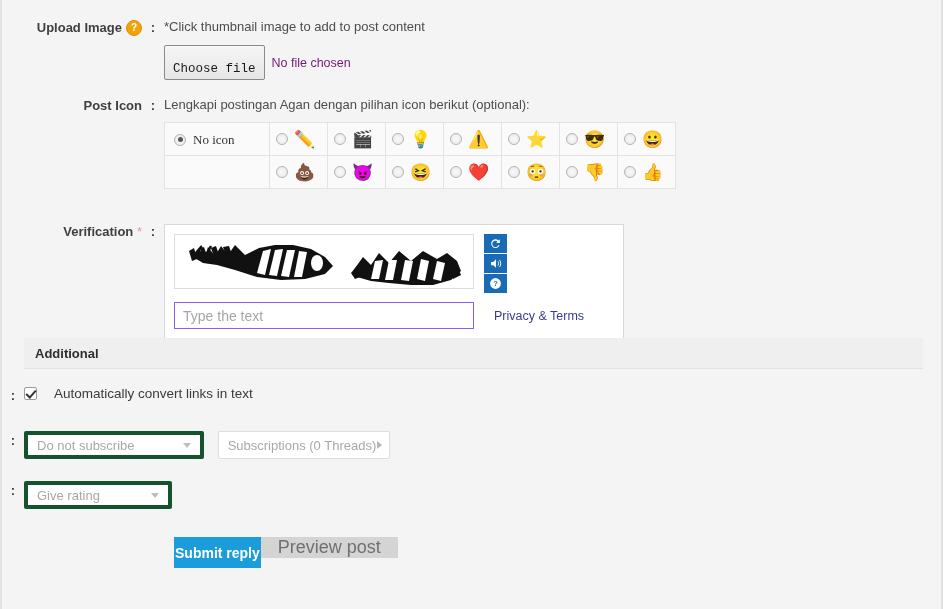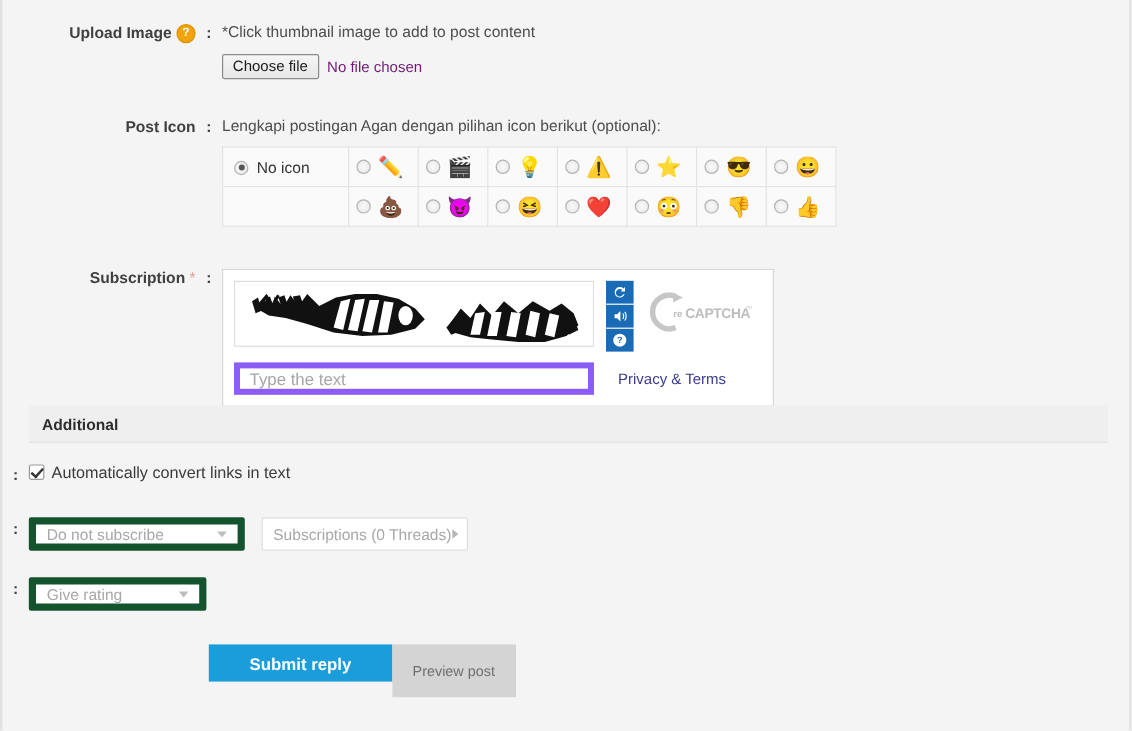--- a/index.html
+++ b/index.html
@@ -35,21 +35,20 @@
   }
   .lbl {
     width: 140px;
     min-width: 140px;
     text-align: right;
     font-weight: bold;
     font-size: 13px;
     color: #404040;
     padding-top: 2px;
     white-space: nowrap;
-    margin-left: 21px;
   }
   .colon {
     width: 22px;
     min-width: 22px;
     text-align: center;
     font-weight: bold;
     color: #404040;
     padding-top: 2px;
   }
   .ctl {
@@ -89,39 +88,40 @@
   .file-wrap {
     margin-top: 9px;
     display: flex;
     align-items: center;
     font-size: 12.5px;
   }
   .choose-file {
     background: linear-gradient(#f6f6f6, #e6e6e6);
     border: 1px solid #8a8a8a;
     border-radius: 2px;
-    padding: 2px 8px 3px 8px;
+    padding: 16px 8px 3px 8px;
     font-size: 12.5px;
     color: #1a1a1a;
-    font-family: Liberation Sans, sans-serif;
+    font-family: Liberation Mono, monospace;
     cursor: pointer;
   }
   .no-file {
     margin-left: 7px;
     color: #701a75;
     font-size: 12.5px;
   }
 
   
   .icon-table {
     margin-top: 8px;
     border-collapse: collapse;
     background: #fafafa;
     border: 1px solid #dcdcdc;
     table-layout: fixed;
+    font-family: Liberation Serif, serif;
   }
   .icon-table td {
     border: 1px solid #e3e3e3;
     height: 32px;
     padding: 0;
     vertical-align: middle;
     background: #fafafa;
   }
   .icon-cell {
     width: 51px;
@@ -215,21 +215,21 @@
   }
   .captcha-bottom {
     margin-top: 8px;
     display: flex;
     align-items: center;
   }
   .captcha-input {
     width: 300px;
     height: 27px;
     box-sizing: border-box;
-    border: 5px solid #8b5cf6;
+    border: 1px solid #8b5cf6;
     background: #fff;
     padding: 0 8px;
     font-size: 14px;
     color: #333;
     font-family: "Liberation Sans", sans-serif;
     outline: none;
   }
   .captcha-input::placeholder { color: #a6a6a6; }
   .privacy-link {
     margin-left: 20px;
@@ -275,30 +275,30 @@
     position: absolute;
     left: 3px;
     top: 0px;
     width: 4px;
     height: 8px;
     border: solid #333;
     border-width: 0 2px 2px 0;
     transform: rotate(42deg);
   }
   .cb-label {
-    margin-left: 6px;
+    margin-left: 17px;
     font-size: 13.5px;
     color: #3a3a3a;
   }
 
   
   .sel {
     height: 28px;
     box-sizing: border-box;
-    border: 6px solid #14532d;
+    border: 4px solid #14532d;
     background: #fff;
     display: inline-flex;
     align-items: center;
     position: relative;
     font-size: 13px;
     color: #a8a8a8;
     padding-left: 9px;
     vertical-align: middle;
     border-radius: 2px;
   }
@@ -341,32 +341,32 @@
 
   
   .btn-row { position: absolute; left: 172px; top: 537px; display: flex; }
   .btn-submit {
     background: #1b9ddb;
     color: #fff;
     border: none;
     font-size: 14px;
     font-weight: bold;
     font-family: "Liberation Sans", sans-serif;
-    padding: 0 34px;
+    padding: 0 1px;
     height: 31px;
     cursor: pointer;
   }
   .btn-preview {
     background: #d4d4d4;
     color: #6f6f6f;
     border: none;
-    font-size: 12px;
+    font-size: 18px;
     font-family: "Liberation Sans", sans-serif;
     padding: 0 17px;
-    height: 44px;
+    height: 21px;
     cursor: pointer;
   }
 </style>
 </head>
 <body>
 
 <div class="page">
 
   <div class="row" style="top:18px;">
     <div class="lbl">
@@ -411,21 +411,21 @@
           <td class="icon-cell"><span class="radio"></span><span class="emoji">👎</span></td>
           <td class="icon-cell"><span class="radio"></span><span class="emoji">👍</span></td>
         </tr>
       </tbody>
         </table>
     </div>
   </div>
 
   <div class="row" style="top:222px;">
     <div class="lbl">
-      <span>Subscription</span> <span class="req-star">*</span>
+      <span>Verification</span> <span class="req-star">*</span>
     </div>
     <div class="colon">:</div>
     <div class="ctl">
       <div class="captcha-box">
         <div class="captcha-top">
 
           <div class="captcha-img">
             <svg width="298" height="53" viewBox="0 0 298 53" xmlns="http://www.w3.org/2000/svg">
               <rect width="298" height="53" fill="#ffffff"></rect>
               <g fill="#111111">
@@ -473,29 +473,20 @@
                 </svg>
             </div>
             <div class="cbtn">
               <svg width="13" height="13" viewBox="0 0 24 24">
                   <circle cx="12" cy="12" r="10" fill="#ffffff"></circle>
                   <text x="12" y="17" font-size="14" font-weight="bold" text-anchor="middle" fill="#1a6bb5" font-family="Liberation Sans, sans-serif">?</text>
                 </svg>
             </div>
           </div>
 
-          <div class="recaptcha-logo">
-            <svg width="92" height="42" viewBox="0 0 92 42" xmlns="http://www.w3.org/2000/svg">
-              <path d="M26 8 A14 14 0 1 0 26 34" stroke="#c6c6c6" stroke-width="4.5" fill="none" stroke-linecap="butt"></path>
-              <path d="M24 5 L32 9 L24 13 Z" fill="#c6c6c6"></path>
-              <text x="24" y="25" font-family="Liberation Sans, sans-serif" font-size="8" font-weight="bold" fill="#bdbdbd">re</text>
-              <text x="34" y="26" font-family="Liberation Sans, sans-serif" font-size="11.5" font-weight="bold" fill="#bdbdbd" letter-spacing="-0.3">CAPTCHA</text>
-              <text x="84" y="20" font-family="Liberation Sans, sans-serif" font-size="6" fill="#c9c9c9">™</text>
-            </svg>
-          </div>
 
         </div>
 
         <div class="captcha-bottom">
           <input class="captcha-input" type="text" placeholder="Type the text" style="">
           <a class="privacy-link" href="#">Privacy &amp; Terms</a>
         </div>
       </div>
     </div>
   </div>

